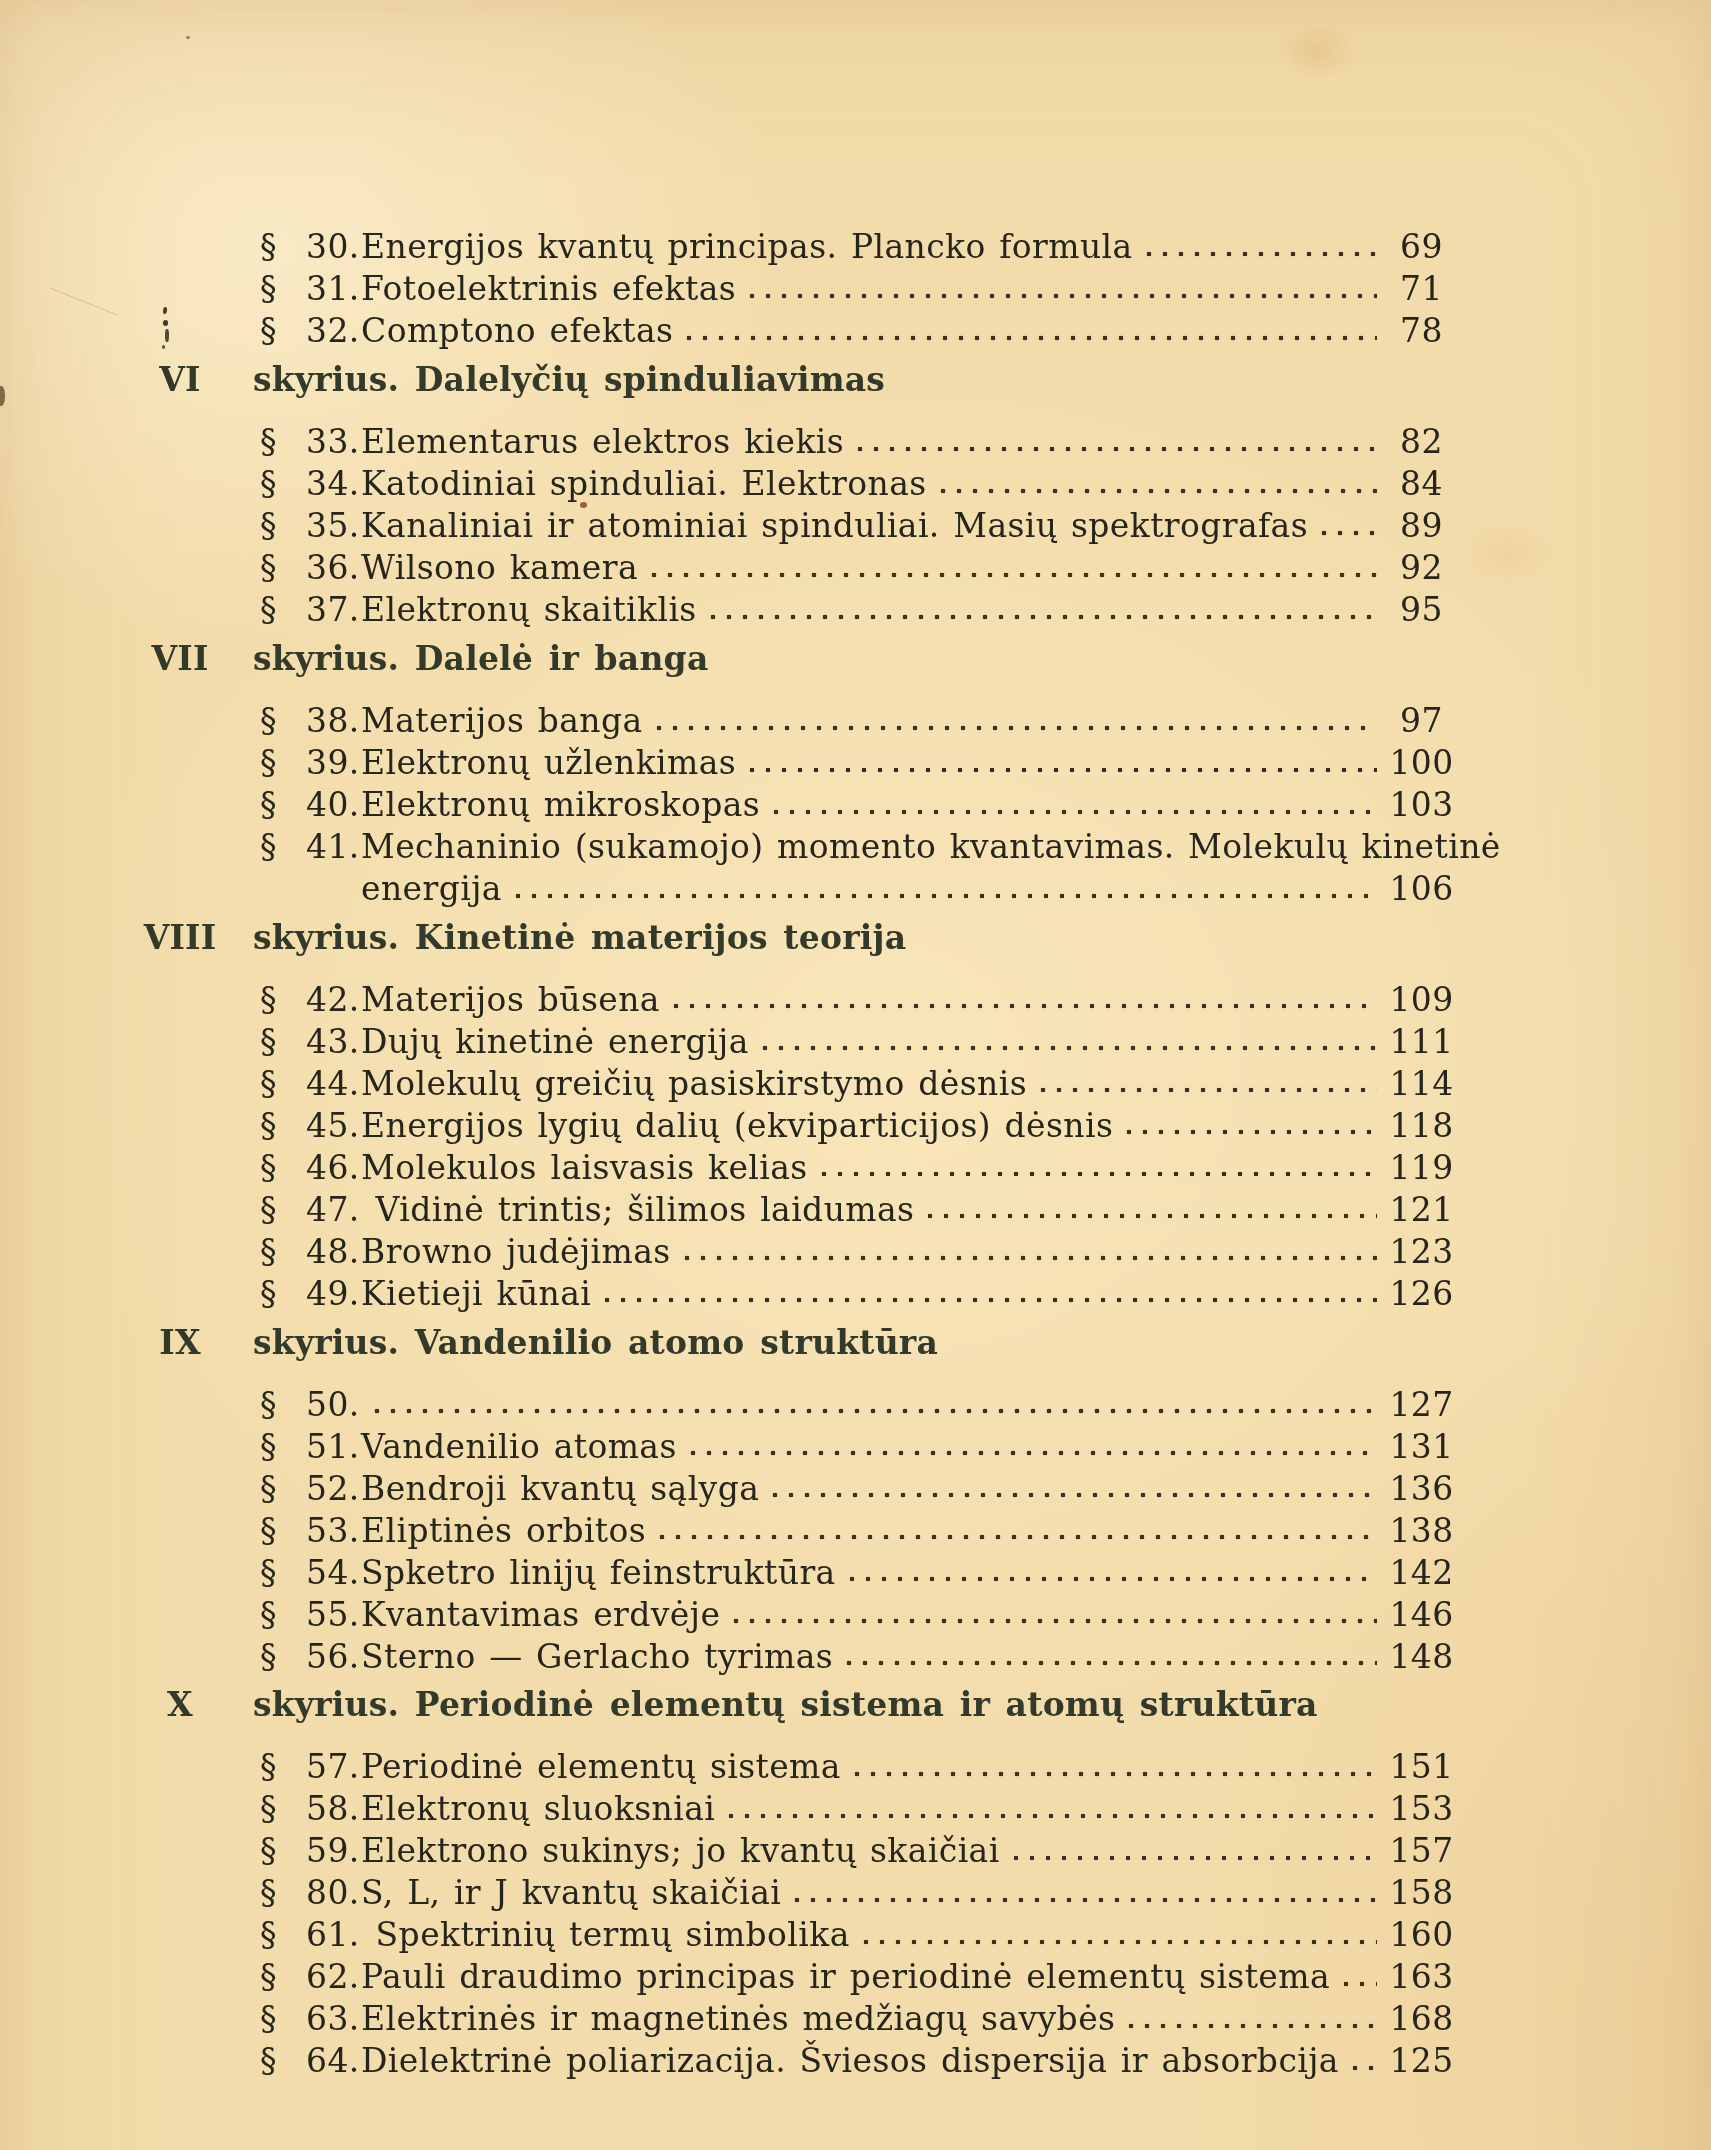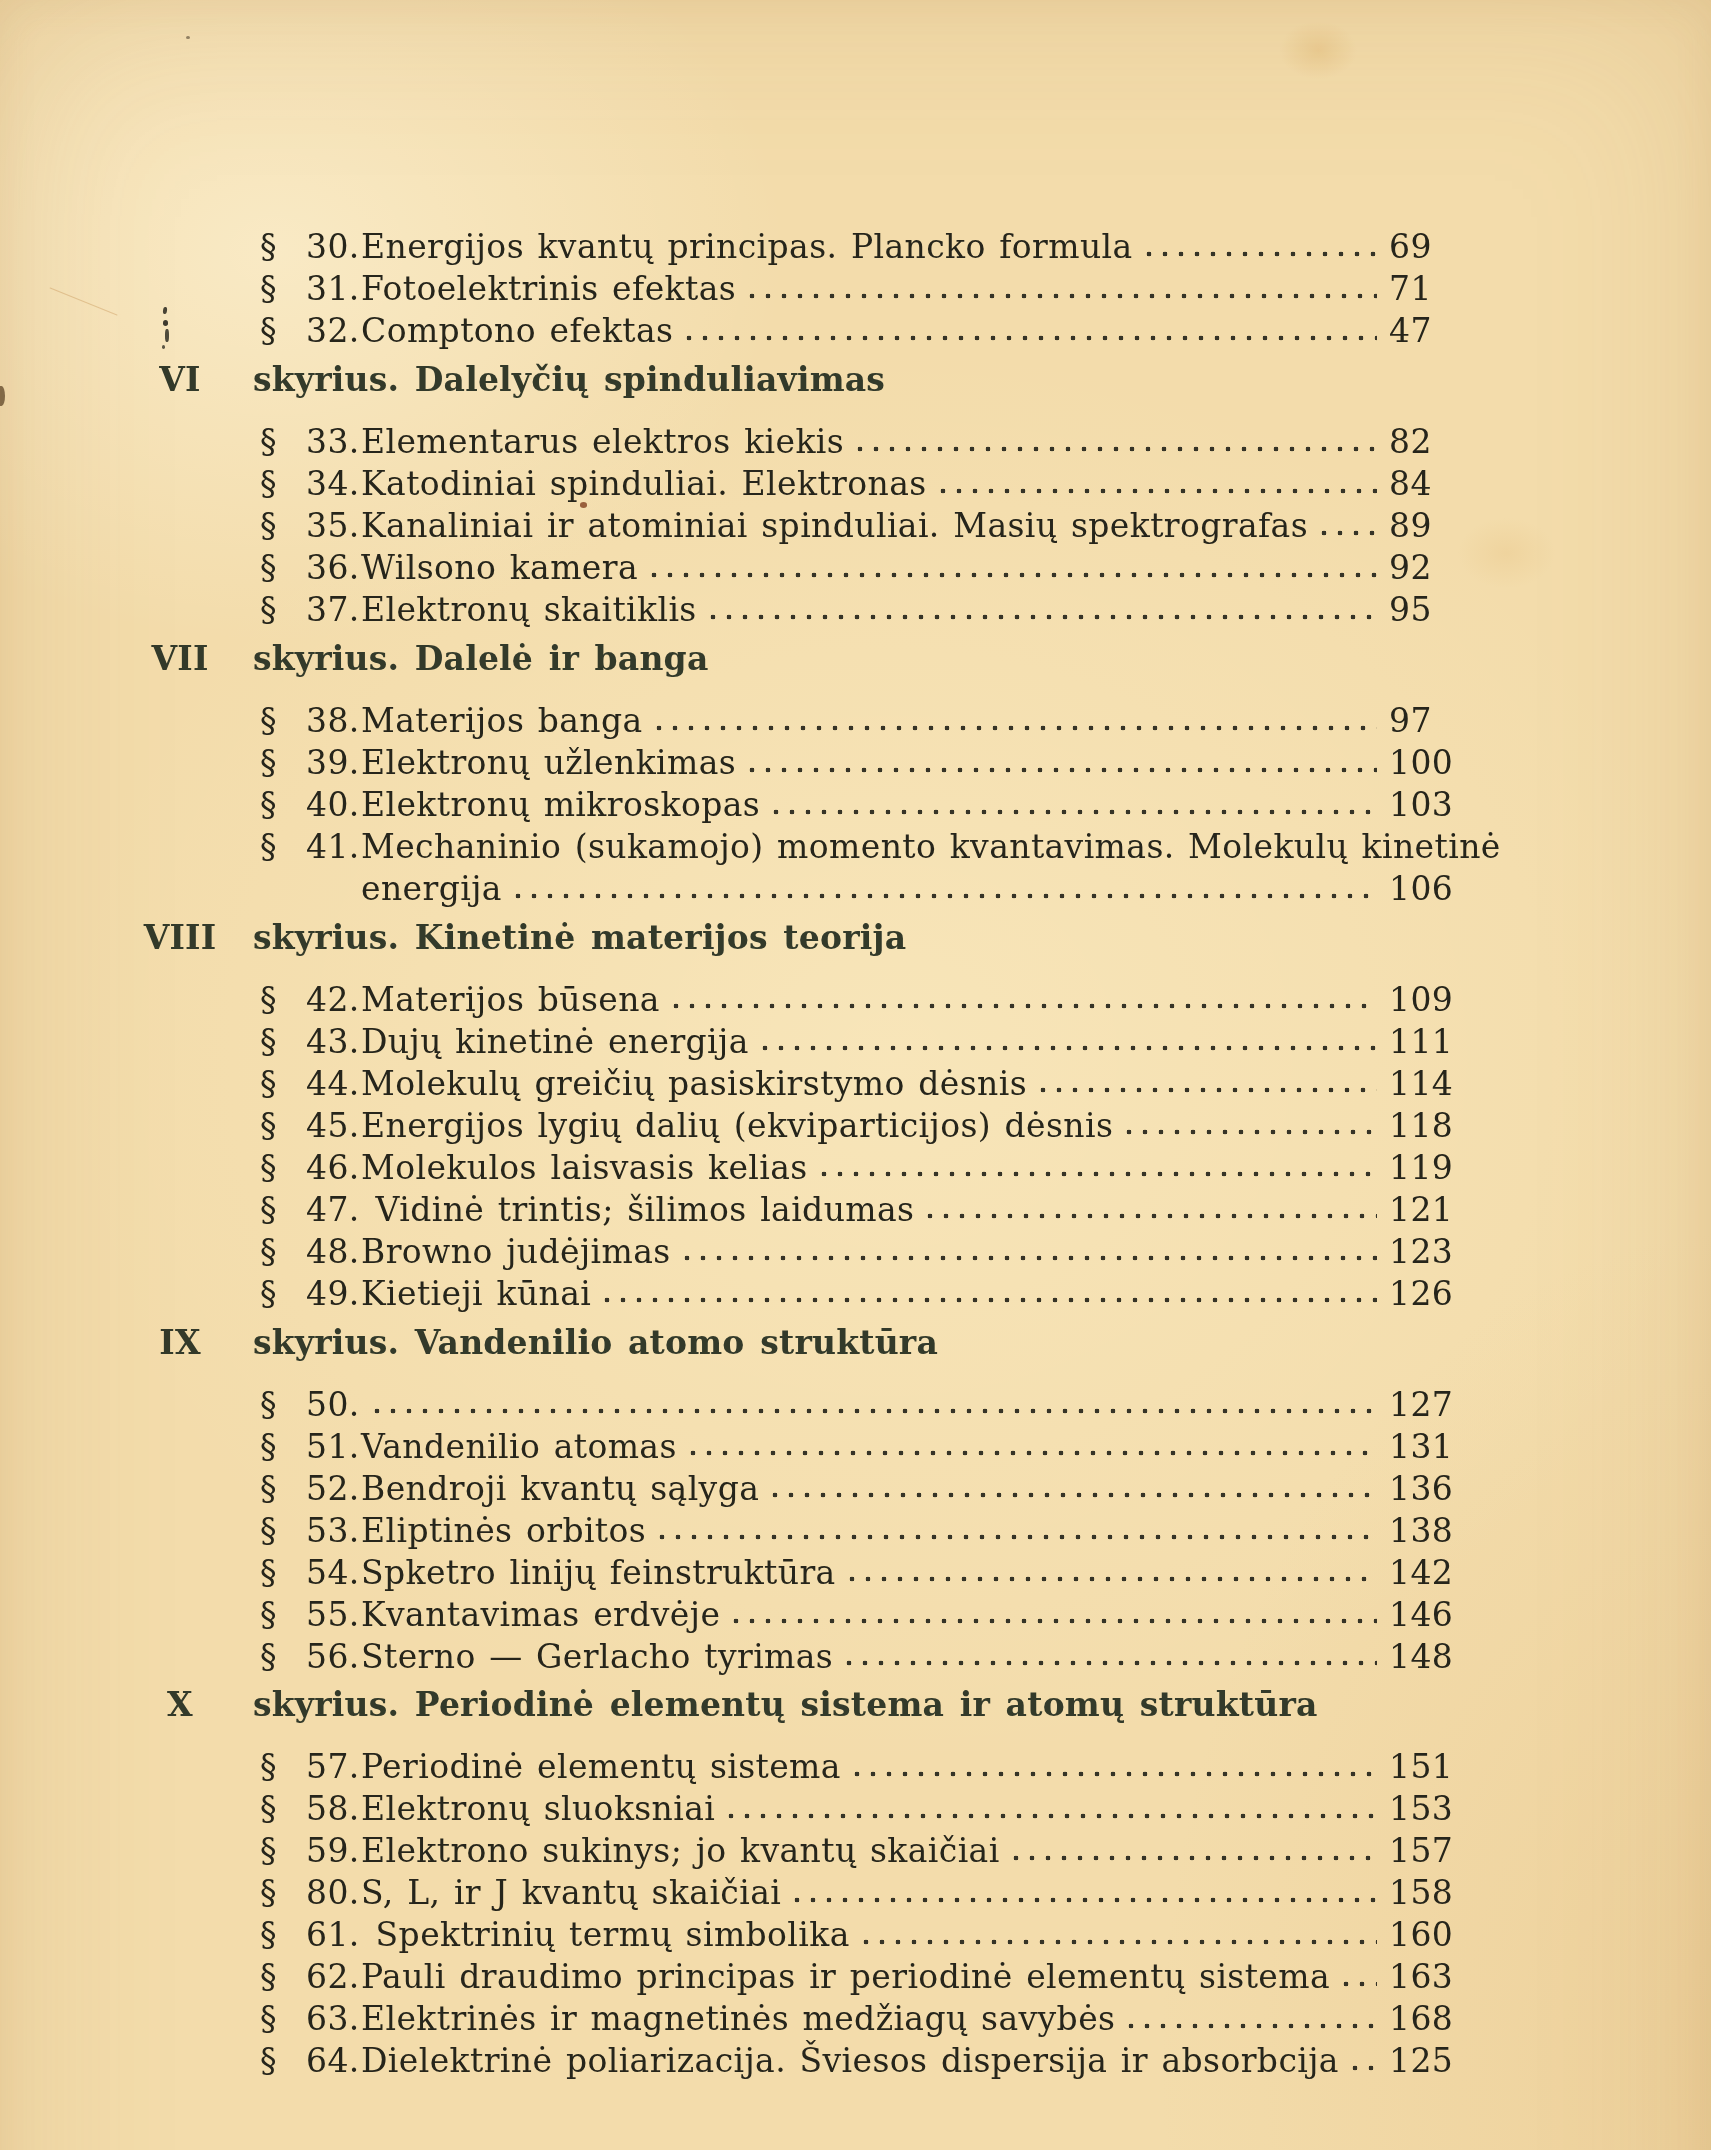--- a/index.html
+++ b/index.html
@@ -52,21 +52,21 @@
   .dots{
     flex:1 1 26px;
     align-self:stretch;
     margin:0 12px 0 13px;
     background-image:radial-gradient(circle at 3px 3px, var(--ink) 2.2px, transparent 2.6px);
     background-size:16px 6px;
     background-repeat:repeat-x;
     background-position:left 0 bottom 11.2px;
     opacity:0.92;
   }
-  .pagenum{flex:0 0 auto;min-width:65px;text-align:left;}
+  .pagenum{flex:0 0 auto;min-width:65px;text-align:center;}
   .chapter{
     margin-top:6.9px;
     margin-bottom:20px;
     font-weight:bold;
     color:var(--head-ink);
     letter-spacing:0.2px;
     word-spacing:3.9px;
     margin-left:-140px; 
   }
   .roman{display:inline-block;width:120px;flex:0 0 auto;text-align:center;}
@@ -103,21 +103,21 @@
     <span class="title">Fotoelektrinis efektas</span>
     <span class="dots"></span>
     <span class="pagenum">71</span>
   </div>
 
   <div class="row entry">
     <span class="mark">§</span>
     <span class="num">32.</span>
     <span class="title">Comptono efektas</span>
     <span class="dots"></span>
-    <span class="pagenum">47</span>
+    <span class="pagenum">78</span>
   </div>
 
   <div class="row chapter">
     <span class="roman">VI</span>
     <span class="chapter-title">skyrius. Dalelyčių spinduliavimas</span>
   </div>
 
   <div class="row entry">
     <span class="mark">§</span>
     <span class="num">33.</span>

